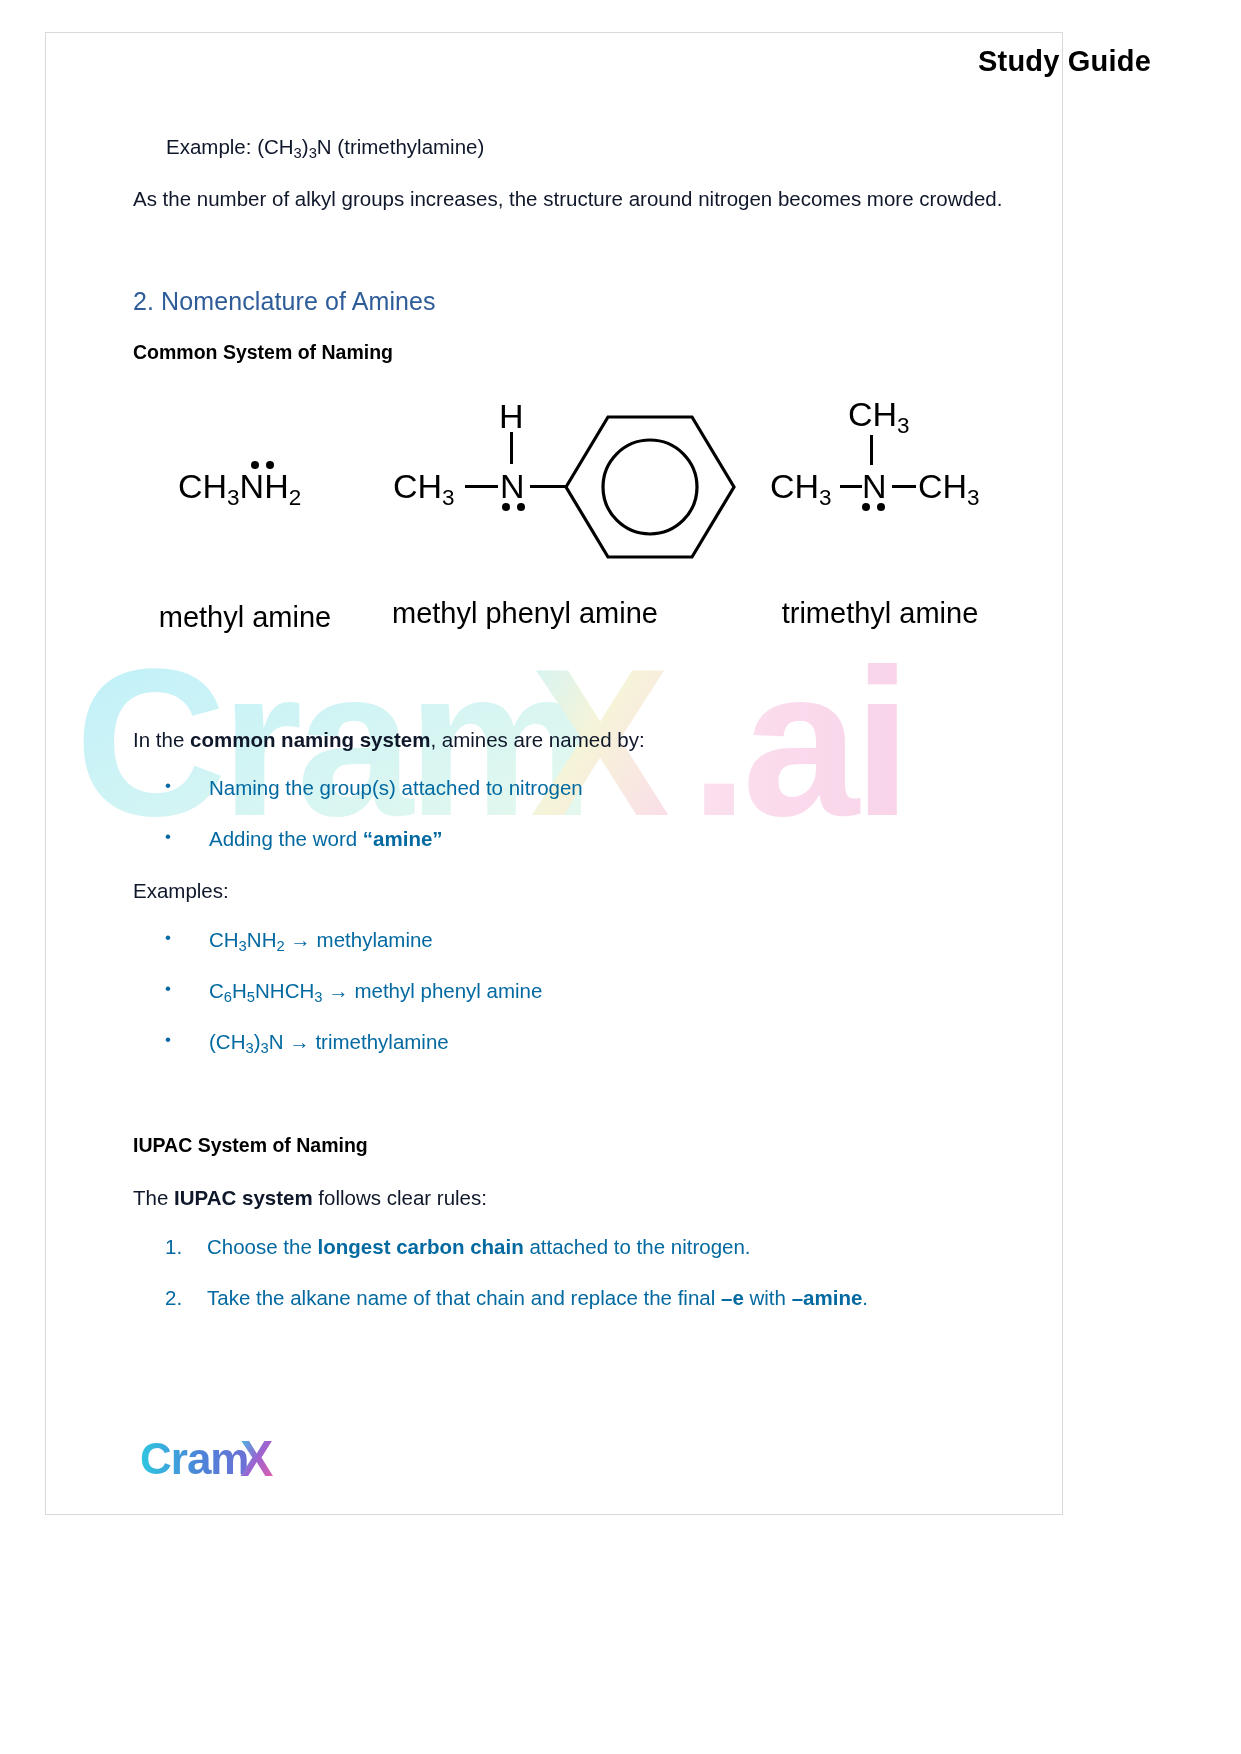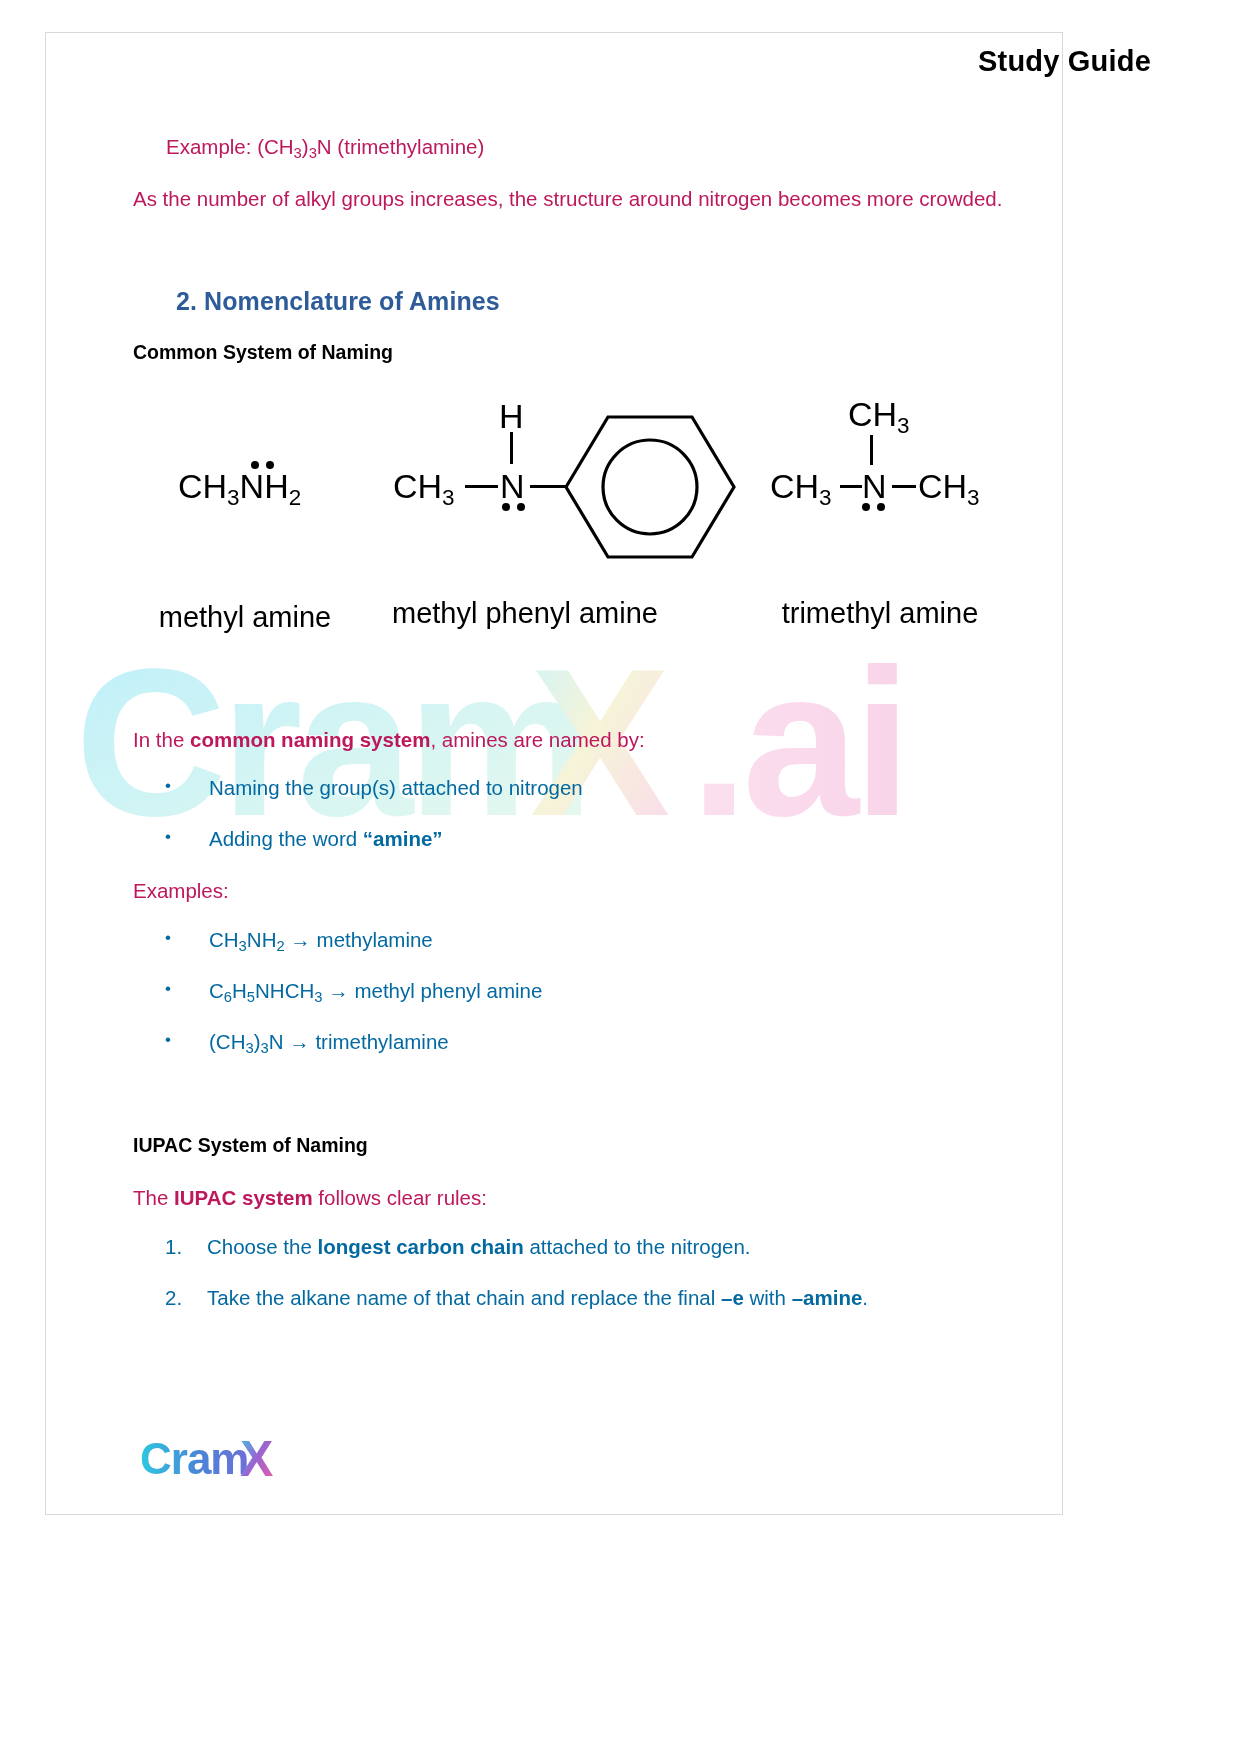--- a/index.html
+++ b/index.html
@@ -58,34 +58,33 @@
     font-family: "Liberation Sans", sans-serif;
     letter-spacing: -6px;
   }
 
   
   .tx {
     position: absolute;
     z-index: 2;
     font-size: 20.5px;
     line-height: 1.35;
-    color: #be185d;
+    color: #0f172a;
     white-space: nowrap;
   }
   .bold { font-weight: bold; }
   .sub { font-size: 0.72em; vertical-align: -0.28em; }
 
   .h2-blue {
     position: absolute;
     z-index: 2;
     font-size: 25px;
-    font-weight: bold;
+    font-weight: normal;
     color: #2e5c99;
     letter-spacing: 0.1px;
-    margin-left: 43px;
   }
   .h3-black {
     position: absolute;
     z-index: 2;
     font-size: 19.5px;
     font-weight: bold;
     color: #000;
   }
 
   .bullet-row {

